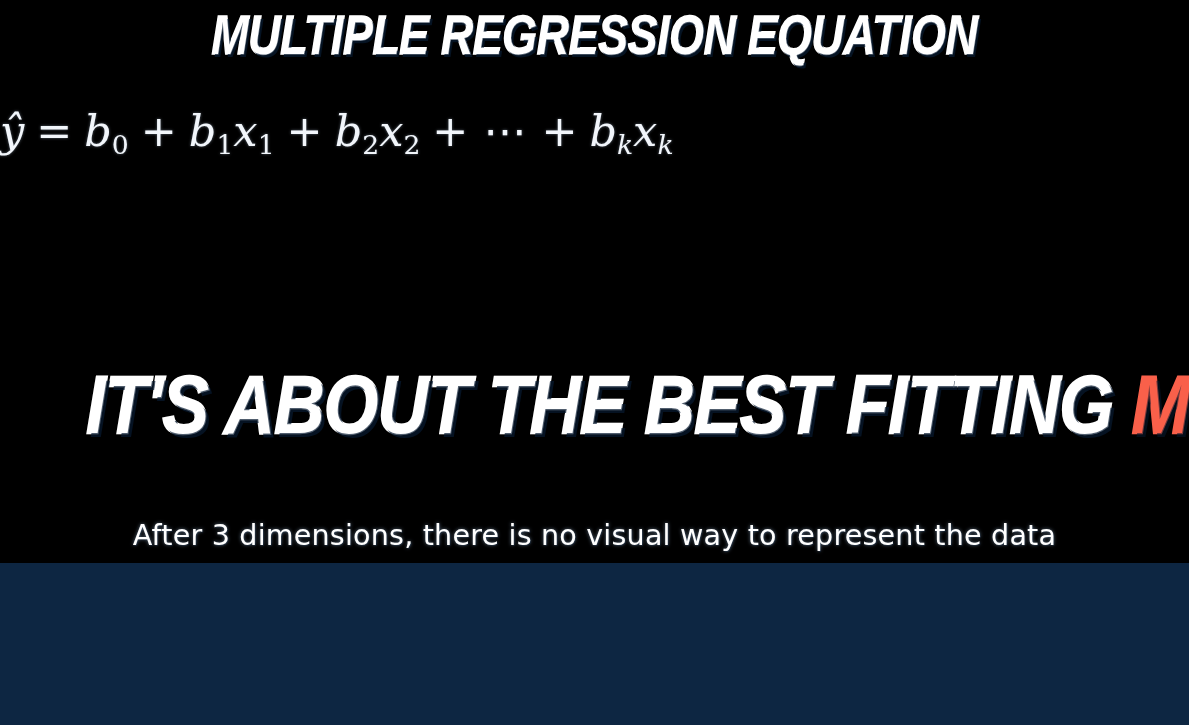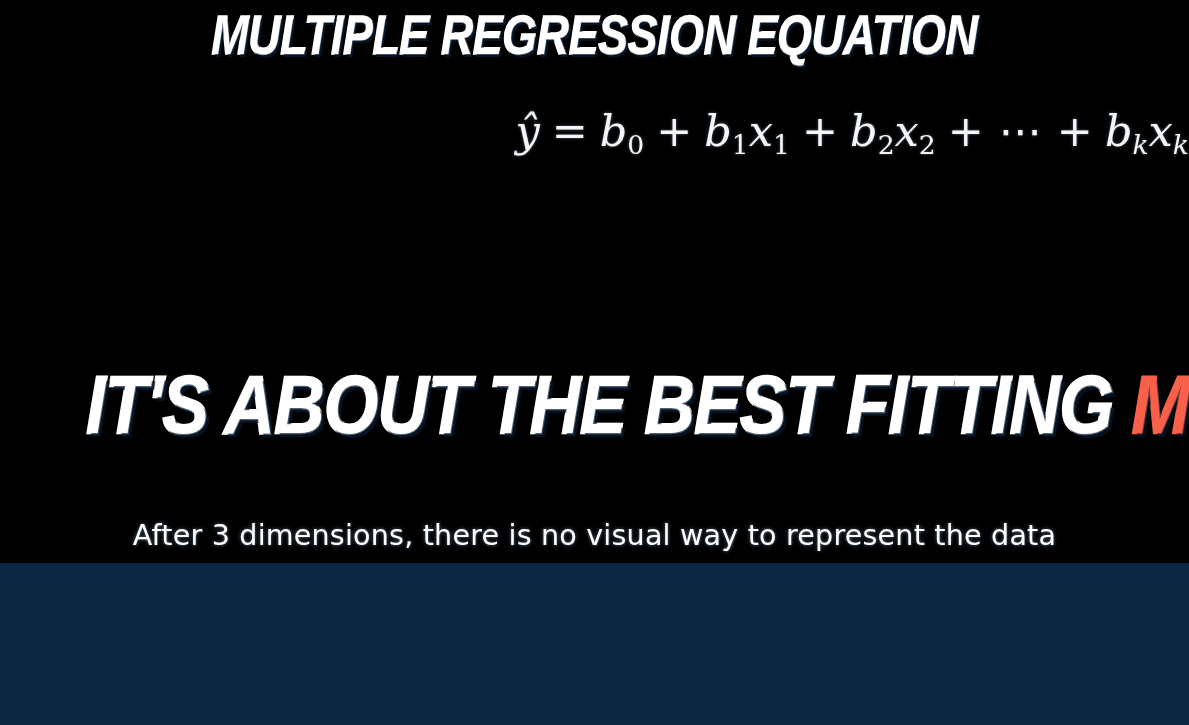--- a/index.html
+++ b/index.html
@@ -39,21 +39,21 @@
     -webkit-text-stroke: 1.6px #ffffff;
     paint-order: stroke fill;
   }
 
   
   .equation {
     position: absolute;
     left: 0;
     right: 0;
     top: 100px;
-    text-align: right;
+    text-align: left;
     color: #f2f6fb;
     font-family: "DejaVu Serif", "Liberation Serif", serif;
     font-style: italic;
     font-size: 43px;
     line-height: 62px;
     white-space: nowrap;
     text-shadow: 0 0 3px rgba(200, 220, 245, 0.45);
   }
   .equation .op {
     font-style: normal;

